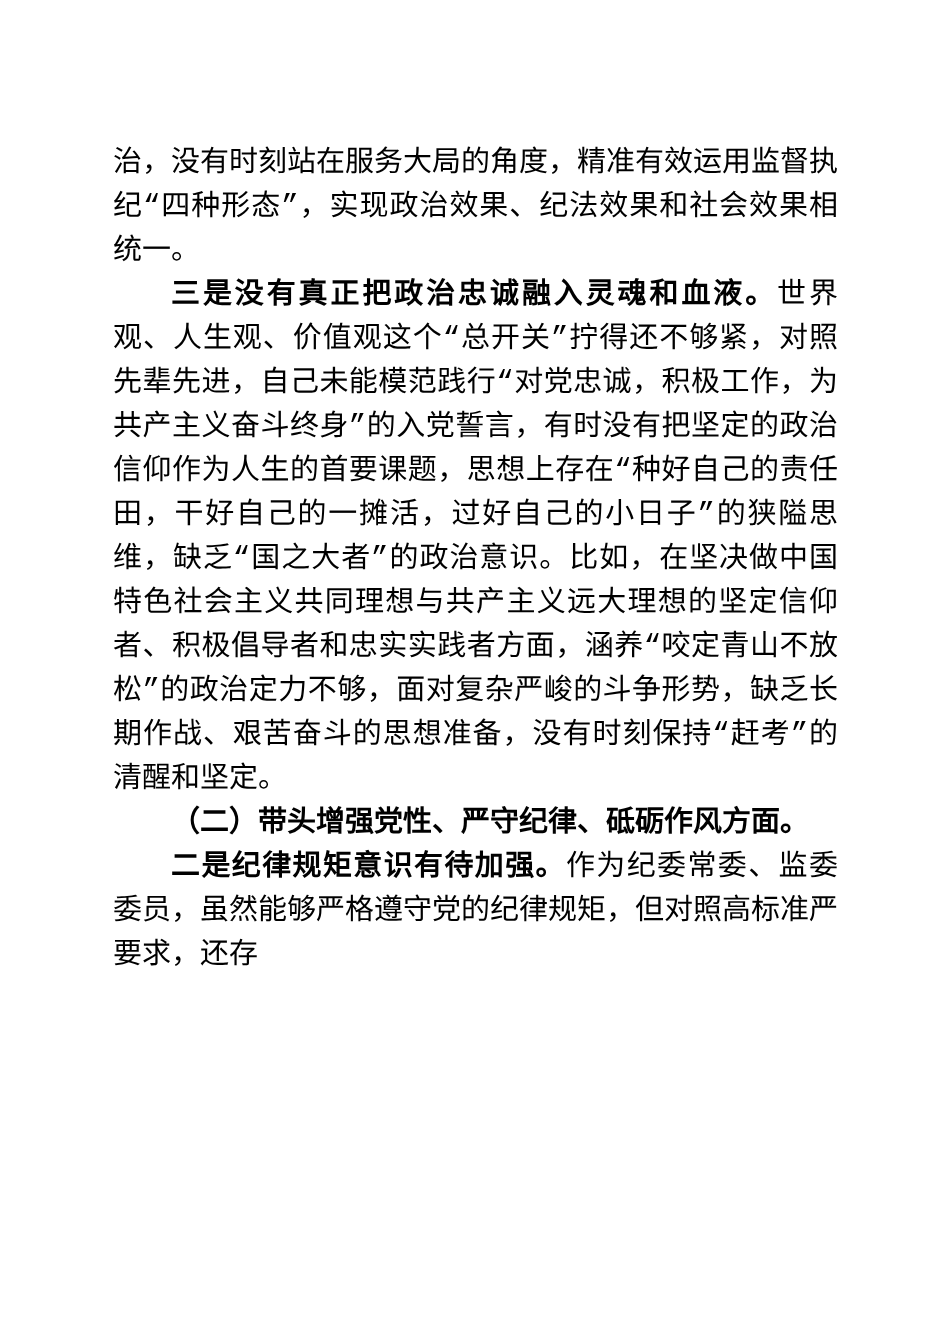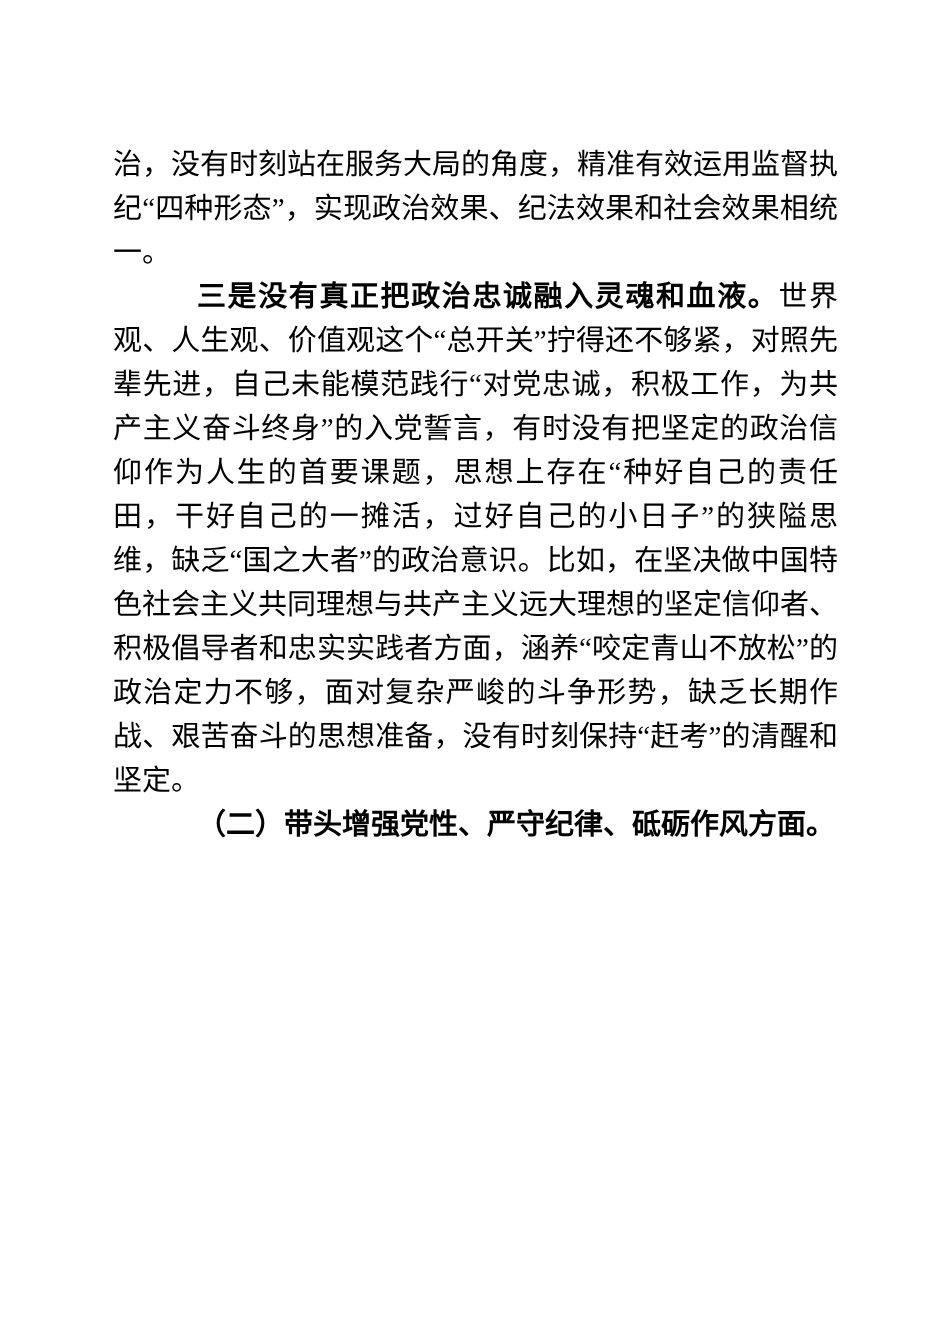--- a/index.html
+++ b/index.html
@@ -25,33 +25,35 @@
     position: absolute;
     left: 113px;
     top: 142px;
     width: 725px;
     color: #000000;
     font-size: 29px;
     line-height: 44px;
     text-align: justify;
     text-justify: inter-ideograph;
     letter-spacing: 0;
+    font-family: Liberation Mono, monospace;
   }
   p.para {
     margin: 0;
     padding: 0;
   }
   p.para.indent {
     text-indent: 2em;
   }
   .run { font-weight: normal; }
-  .run.bold { font-weight: bold; margin-left: 26px; }
+  .run.bold { font-weight: bold; }
 </style>
 </head>
 <body style="background: rgb(255, 255, 255);">
 
 <div class="page">
   <div class="text-block" style="color: rgb(0, 0, 0);">
       <p class="para"><span class="run">治，没有时刻站在服务大局的角度，精准有效运用监督执纪“四种形态”，实现政治效果、纪法效果和社会效果相统一。</span></p>
       <p class="para indent"><span class="run bold">三是没有真正把政治忠诚融入灵魂和血液。</span><span class="run">世界观、人生观、价值观这个“总开关”拧得还不够紧，对照先辈先进，自己未能模范践行“对党忠诚，积极工作，为共产主义奋斗终身”的入党誓言，有时没有把坚定的政治信仰作为人生的首要课题，思想上存在“种好自己的责任田，干好自己的一摊活，过好自己的小日子”的狭隘思维，缺乏“国之大者”的政治意识。比如，在坚决做中国特色社会主义共同理想与共产主义远大理想的坚定信仰者、积极倡导者和忠实实践者方面，涵养“咬定青山不放松”的政治定力不够，面对复杂严峻的斗争形势，缺乏长期作战、艰苦奋斗的思想准备，没有时刻保持“赶考”的清醒和坚定。</span></p>
       <p class="para indent"><span class="run bold">（二）带头增强党性、严守纪律、砥砺作风方面。</span></p>
+      <p class="para indent"><span class="run bold">二是纪律规矩意识有待加强。</span><span class="run">作为纪委常委、监委委员，虽然能够严格遵守党的纪律规矩，但对照高标准严要求，还存</span></p>
     </div>
 </div>
 
 </body></html>

